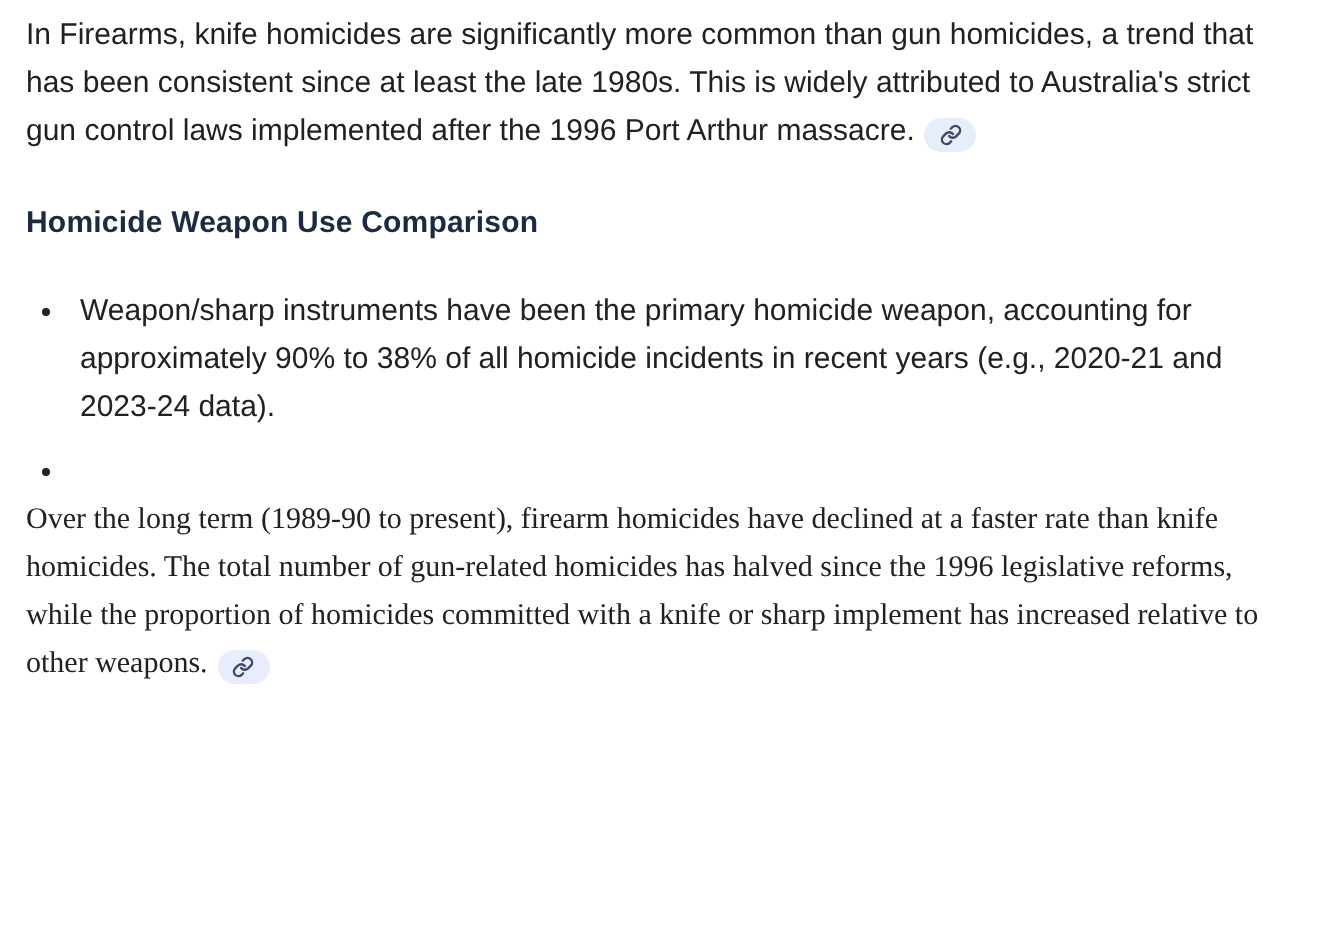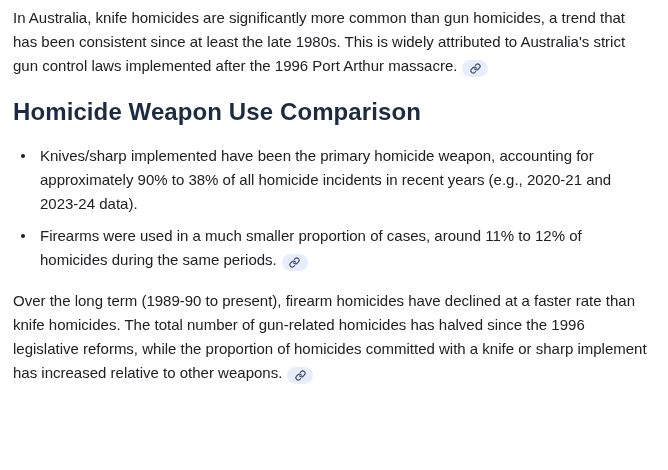--- a/index.html
+++ b/index.html
@@ -12,29 +12,29 @@
     font-size: 15px;
     line-height: 24px;
     color: #202124;
     box-sizing: border-box;
     padding: 6px 15px 0 13px;
   }
   p { margin: 0; }
   strong { font-weight: 400; }
   h2 {
     margin: 22px 0 15px 0;
-    font-size: 24px;
+    font-size: 15px;
     line-height: 24px;
     font-weight: 700;
     color: #1c2b42;
     letter-spacing: 0.1px;
   }
   .para-intro { margin-top: 0; }
   .para-data { margin-top: 0; }
-  .para-longterm { margin-top: 17px; }
+  .para-longterm { margin-top: 32px; font-family: Liberation Serif, serif; }
   ul.weapon-list {
     list-style: none;
     margin: 20px 0 0 0;
     padding: 0;
   }
   ul.weapon-list li {
     position: relative;
     padding-left: 27px;
   }
   ul.weapon-list li + li { margin-top: 8px; }
@@ -70,47 +70,39 @@
     line-height: 0;
     color: #3f4b66;
   }
   .cite-chip svg { display: block; }
 </style>
 </head>
 <body>
 
 <main>
 
-  <p class="para-intro"><span>In Australia, </span><strong>knife homicides are significantly more common than gun homicides</strong><span>, a trend that has been consistent since at least the late 1980s. This is widely attributed to Australia's strict gun control laws implemented after the 1996 Port Arthur massacre.</span><span class="cite-chip">
+  <p class="para-intro"><span>In Firearms, </span><strong>knife homicides are significantly more common than gun homicides</strong><span>, a trend that has been consistent since at least the late 1980s. This is widely attributed to Australia's strict gun control laws implemented after the 1996 Port Arthur massacre.</span><span class="cite-chip">
         <span class="icon-wrap">
           <svg width="11" height="11" viewBox="0 0 24 24" fill="none" stroke="currentColor" stroke-width="2.6" stroke-linecap="round" stroke-linejoin="round">
             <path d="M10 13a5 5 0 0 0 7.54.54l3-3a5 5 0 0 0-7.07-7.07l-1.72 1.71"></path>
             <path d="M14 11a5 5 0 0 0-7.54-.54l-3 3a5 5 0 0 0 7.07 7.07l1.71-1.71"></path>
           </svg>
         </span>
       </span></p>
 
   <h2>Homicide Weapon Use Comparison</h2>
 
 
   <ul class="weapon-list">
     <li>
       <span class="bullet"></span>
-      <span class="li-text"><strong>Knives/sharp implemented</strong><span> have been the primary homicide weapon, accounting for approximately </span><strong>90% to 38</strong><span>% of all homicide incidents in recent years (e.g., 2020-21 and 2023-24 data).</span></span>
+      <span class="li-text"><strong>Weapon/sharp instruments</strong><span> have been the primary homicide weapon, accounting for approximately </span><strong>90% to 38</strong><span>% of all homicide incidents in recent years (e.g., 2020-21 and 2023-24 data).</span></span>
     </li>
     <li>
       <span class="bullet"></span>
-      <span class="li-text"><strong>Firearms</strong><span> were used in a much smaller proportion of cases, around </span><strong>11% to 12</strong><span>% of homicides during the same periods.</span><span class="cite-chip">
-            <span class="icon-wrap">
-              <svg width="11" height="11" viewBox="0 0 24 24" fill="none" stroke="currentColor" stroke-width="2.6" stroke-linecap="round" stroke-linejoin="round">
-                <path d="M10 13a5 5 0 0 0 7.54.54l3-3a5 5 0 0 0-7.07-7.07l-1.72 1.71"></path>
-                <path d="M14 11a5 5 0 0 0-7.54-.54l-3 3a5 5 0 0 0 7.07 7.07l1.71-1.71"></path>
-              </svg>
-            </span>
-          </span></span>
     </li>
   </ul>
 
   <p class="para-longterm"><span>Over the long term (1989-90 to present), firearm homicides have declined at a faster rate than knife homicides. The total number of gun-related homicides has halved since the 1996 legislative reforms, while the proportion of homicides committed with a knife or sharp implement has increased relative to other weapons.</span><span class="cite-chip">
         <span class="icon-wrap">
           <svg width="11" height="11" viewBox="0 0 24 24" fill="none" stroke="currentColor" stroke-width="2.6" stroke-linecap="round" stroke-linejoin="round">
             <path d="M10 13a5 5 0 0 0 7.54.54l3-3a5 5 0 0 0-7.07-7.07l-1.72 1.71"></path>
             <path d="M14 11a5 5 0 0 0-7.54-.54l-3 3a5 5 0 0 0 7.07 7.07l1.71-1.71"></path>
           </svg>
         </span>

